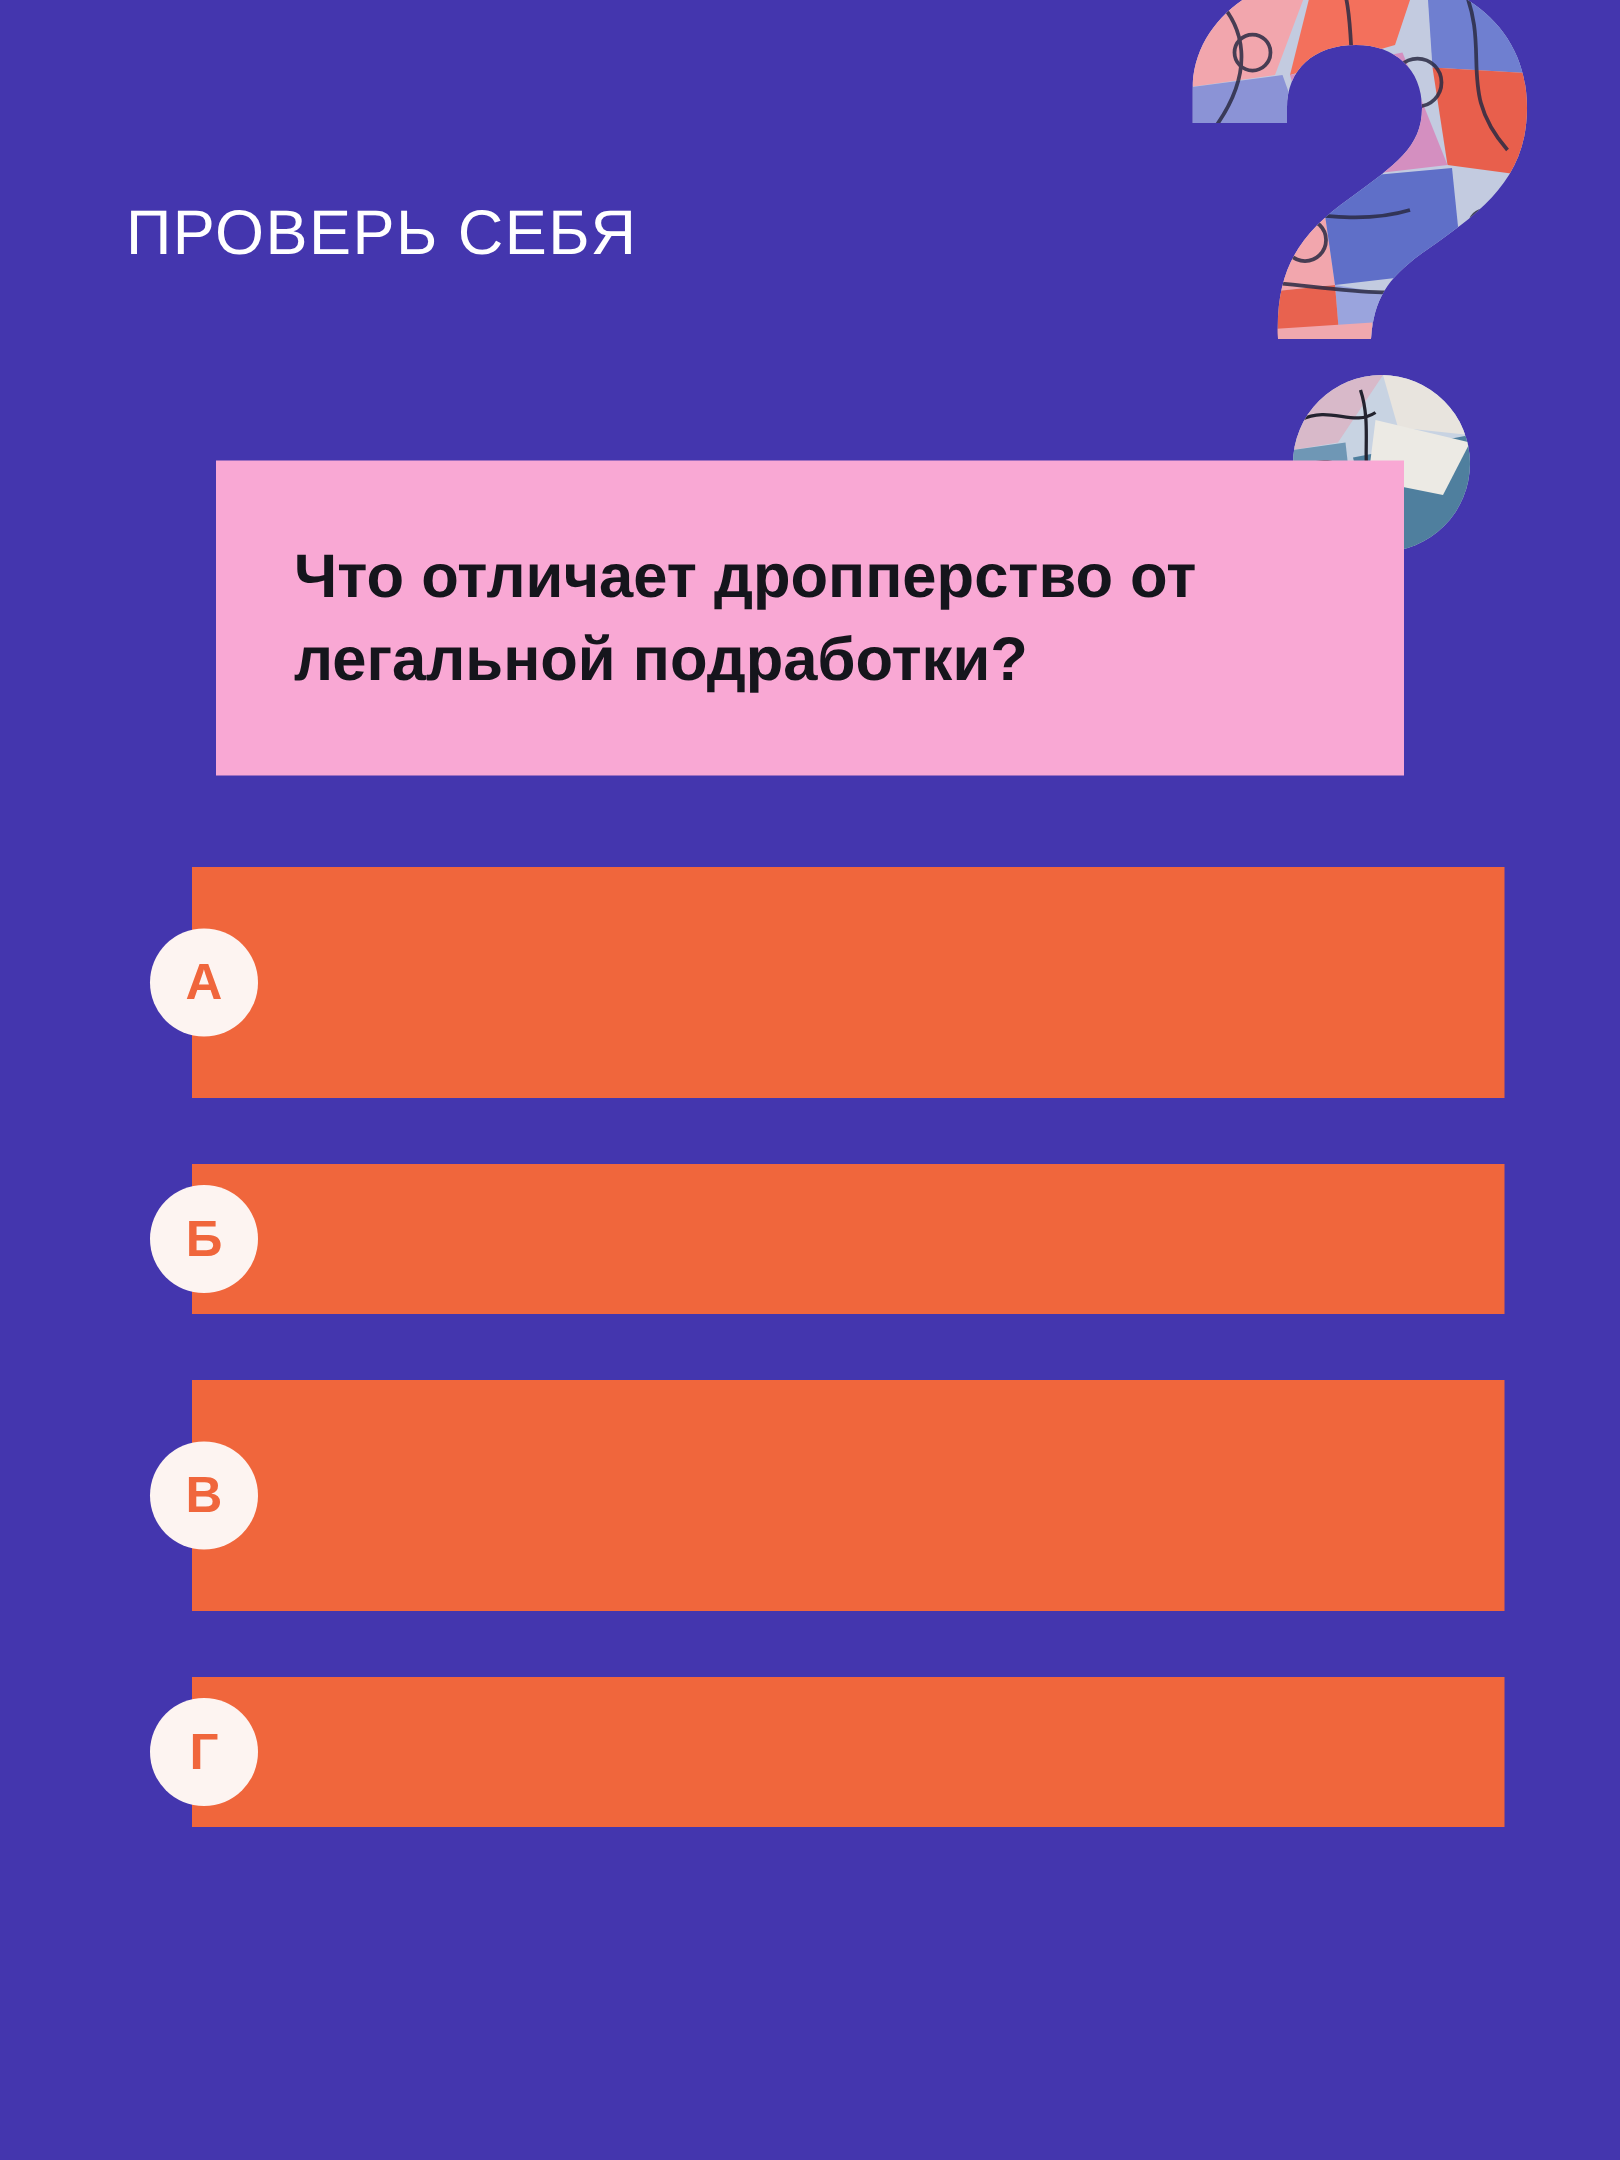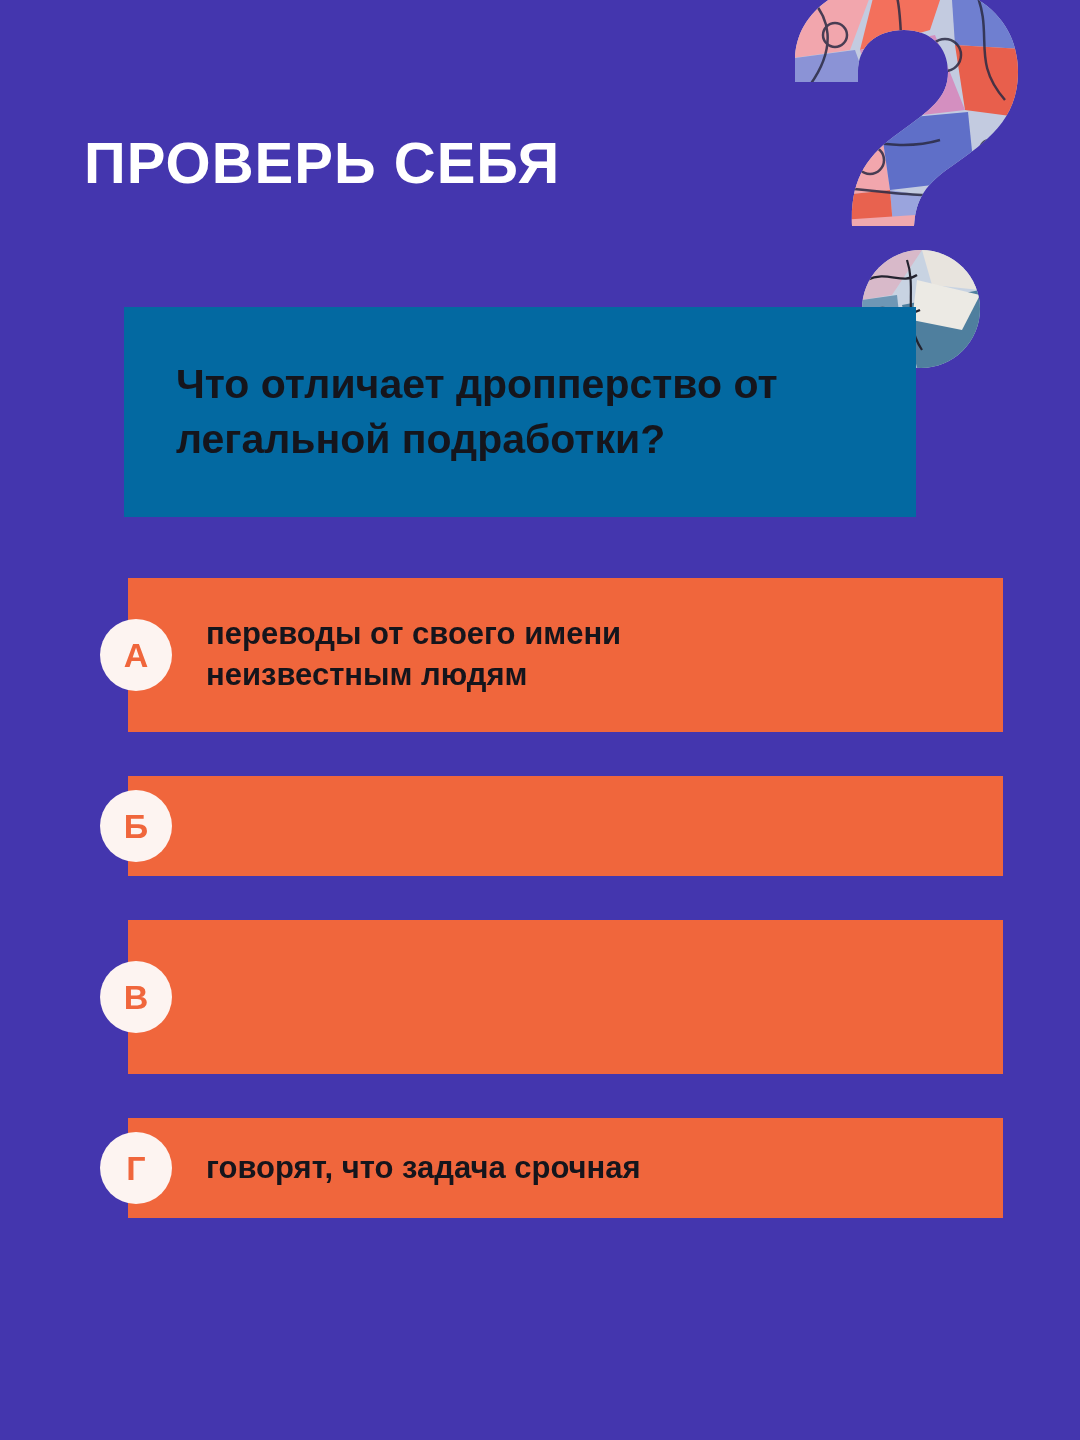--- a/index.html
+++ b/index.html
@@ -34,35 +34,35 @@
     overflow: hidden;
     pointer-events: none;
   }
 
   
   .title {
     position: absolute;
     left: 84px;
     top: 133px;
     color: #ffffff;
-    font-size: 58px;
-    font-weight: bold;
+    font-size: 42px;
+    font-weight: normal;
     letter-spacing: 1px;
     line-height: 1.05;
     margin: 0;
   }
 
   
   .question-card {
     position: absolute;
-    left: 124px;
+    left: 144px;
     top: 307px;
     width: 792px;
     min-height: 210px;
-    background: #0369a1;
+    background: #f9a8d4;
     display: flex;
     align-items: center;
     box-sizing: border-box;
     padding: 28px 24px 28px 52px;
   }
   .question-text {
     color: #15151c;
     font-size: 41px;
     font-weight: bold;
     line-height: 1.35;
@@ -183,30 +183,27 @@
 
 <div class="question-card">
   <p class="question-text">Что отличает дропперство
 от легальной подработки?</p>
 </div>
 
 <div class="answers">
 
   <div class="answer-row tall">
     <span class="answer-letter">А</span>
-    <p class="answer-text">переводы от своего имени
-неизвестным людям</p>
   </div>
 
   <div class="answer-row short">
     <span class="answer-letter">Б</span>
   </div>
 
   <div class="answer-row tall">
     <span class="answer-letter">В</span>
   </div>
 
   <div class="answer-row short last">
     <span class="answer-letter">Г</span>
-    <p class="answer-text">говорят, что задача срочная</p>
   </div>
 
 </div>
 
 </body></html>

